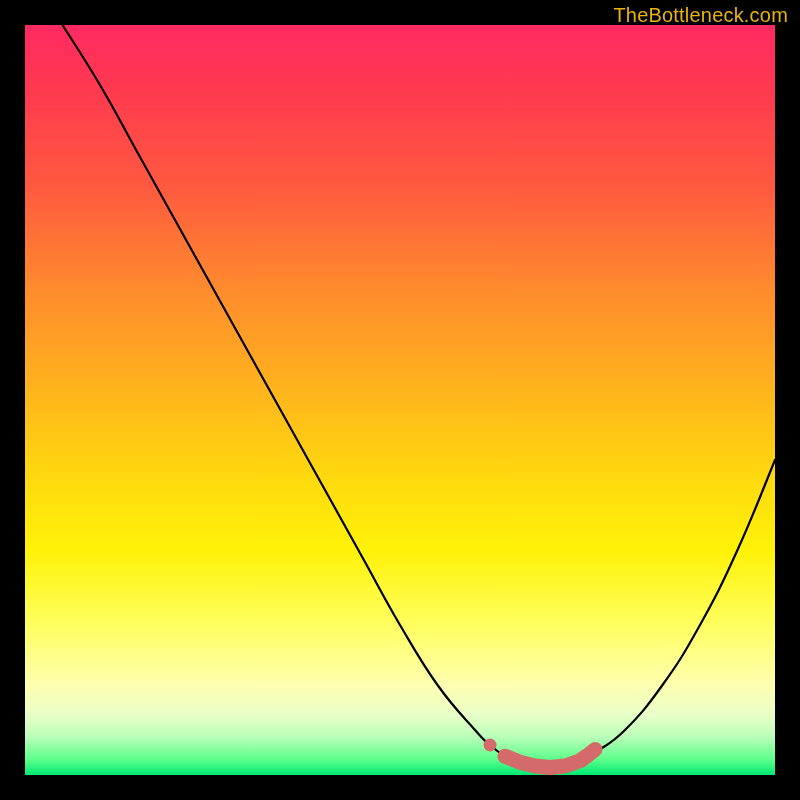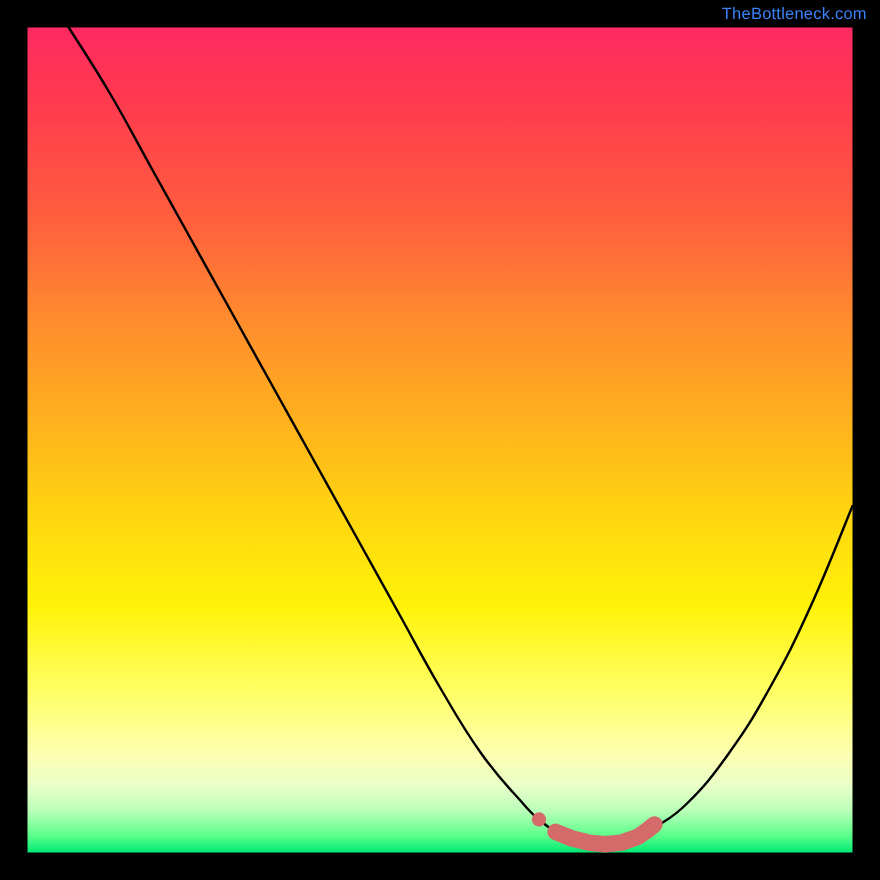--- a/index.html
+++ b/index.html
@@ -45,22 +45,22 @@
     left: 0;
     top: 0;
     width: 750px;
     height: 750px;
     overflow: visible;
   }
   .watermark {
     position: absolute;
     top: 4px;
     right: 12px;
-    color: #3b82f6;
-    font-size: 15px;
+    color: #eab308;
+    font-size: 20px;
     letter-spacing: 0.2px;
     user-select: none;
   }
 </style>
 </head>
 <body>
 
 <div class="stage">
   <div class="watermark">TheBottleneck.com</div>
 

